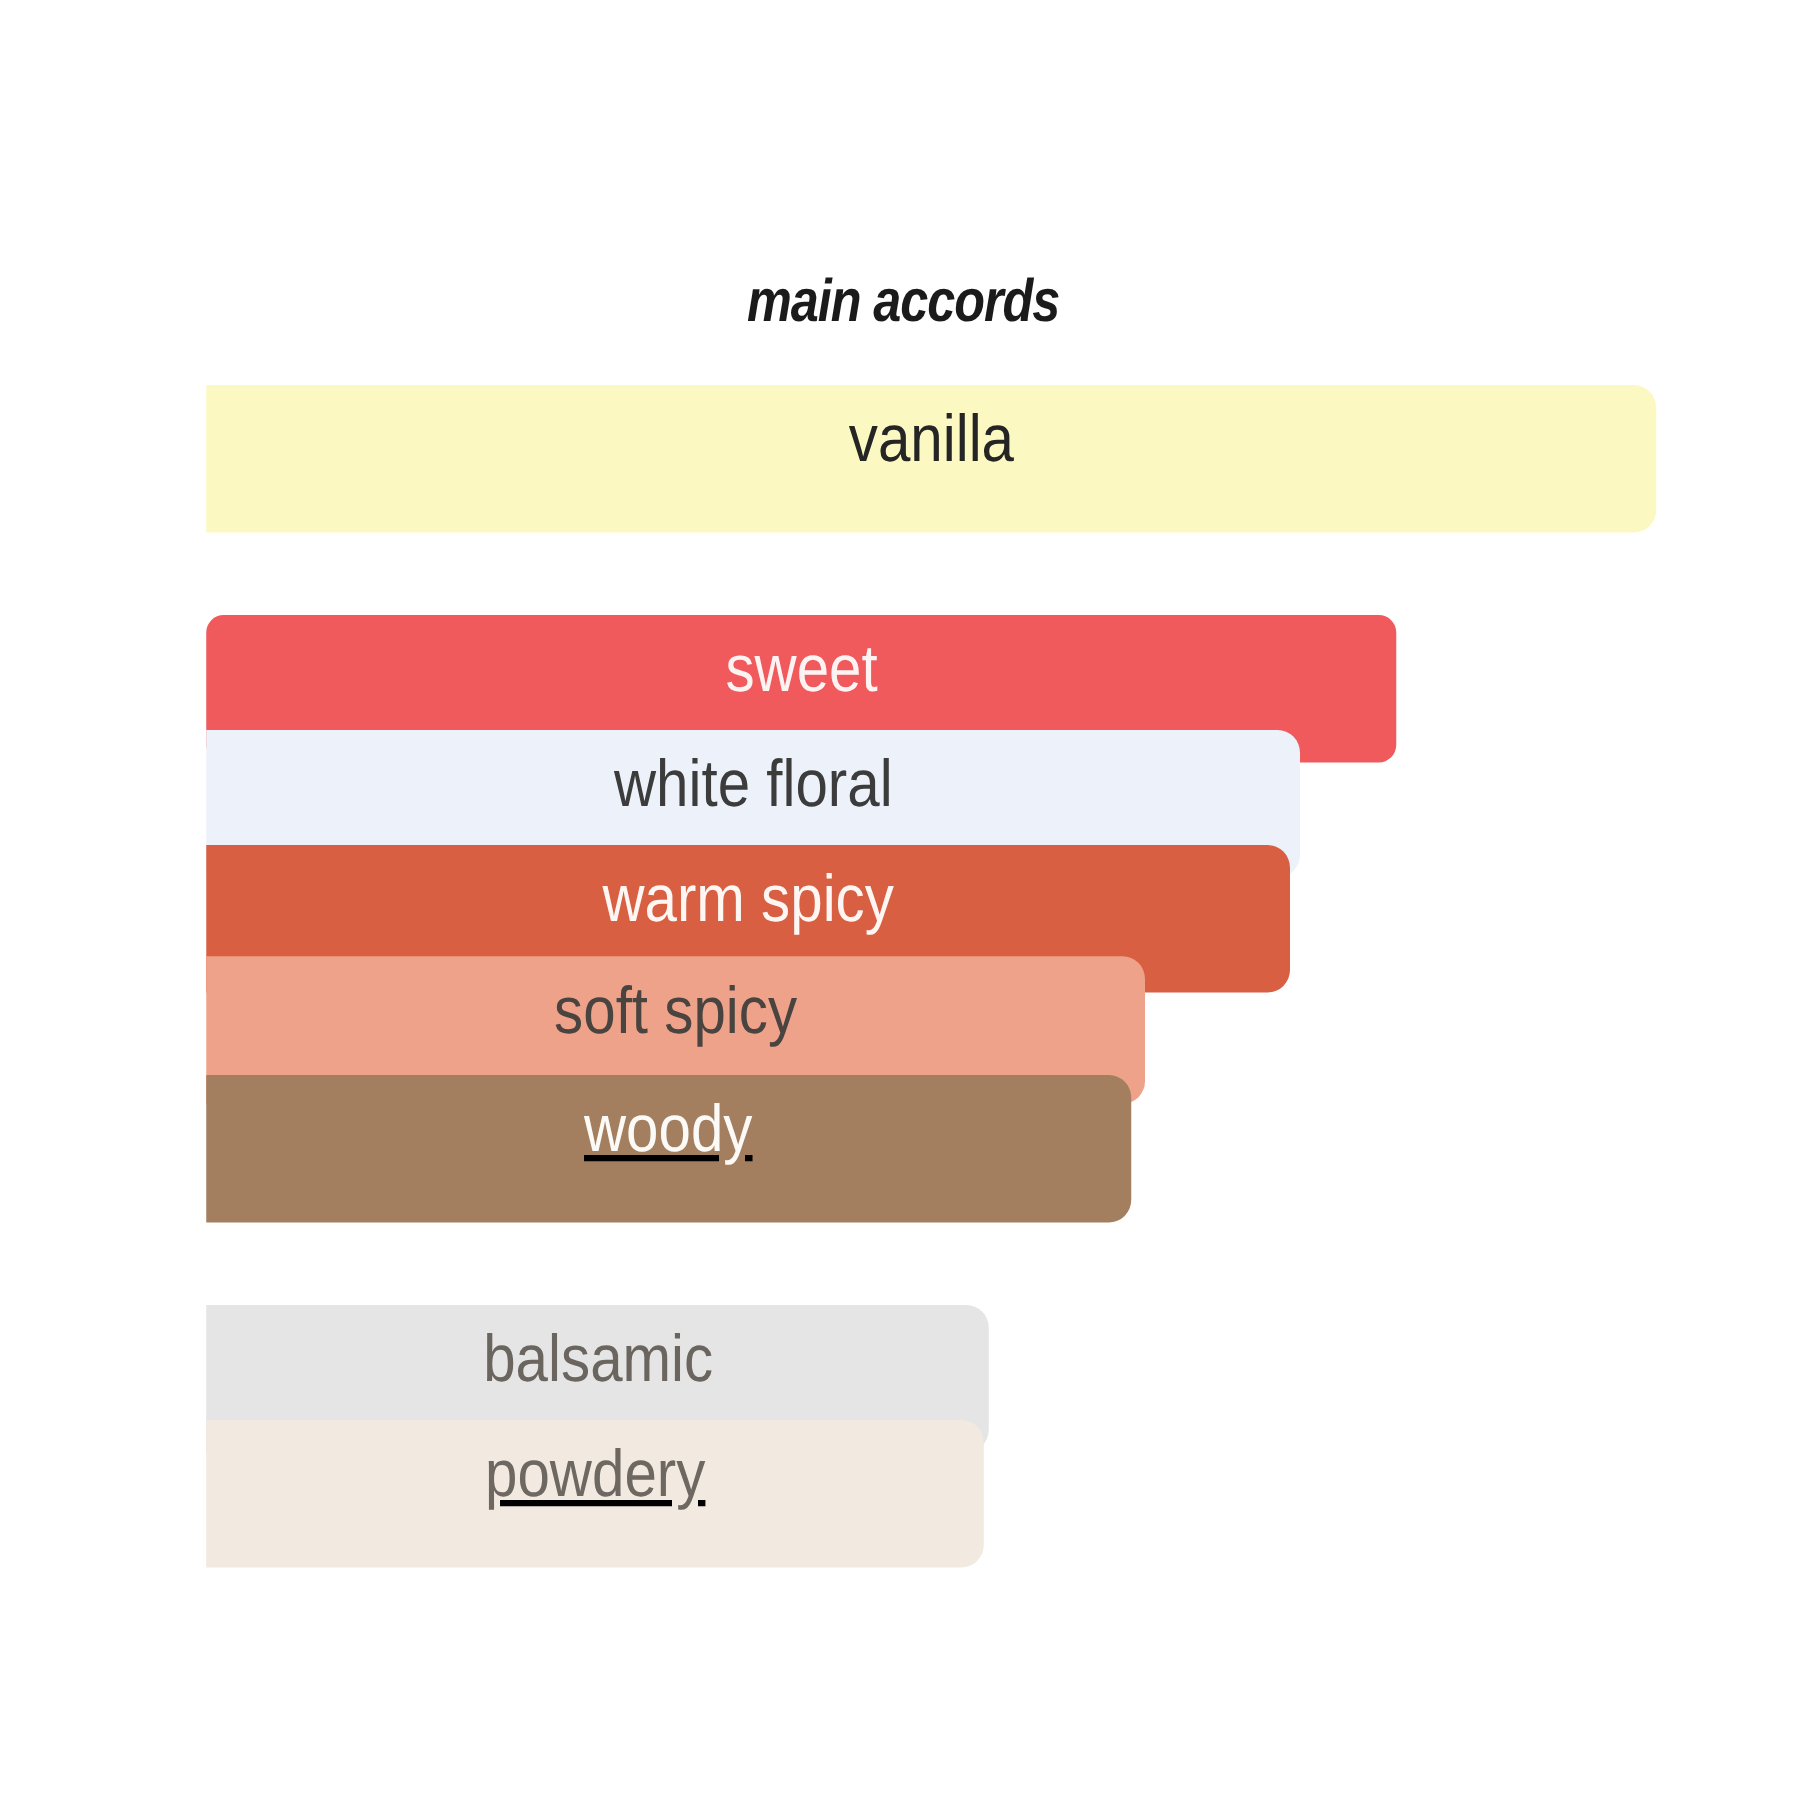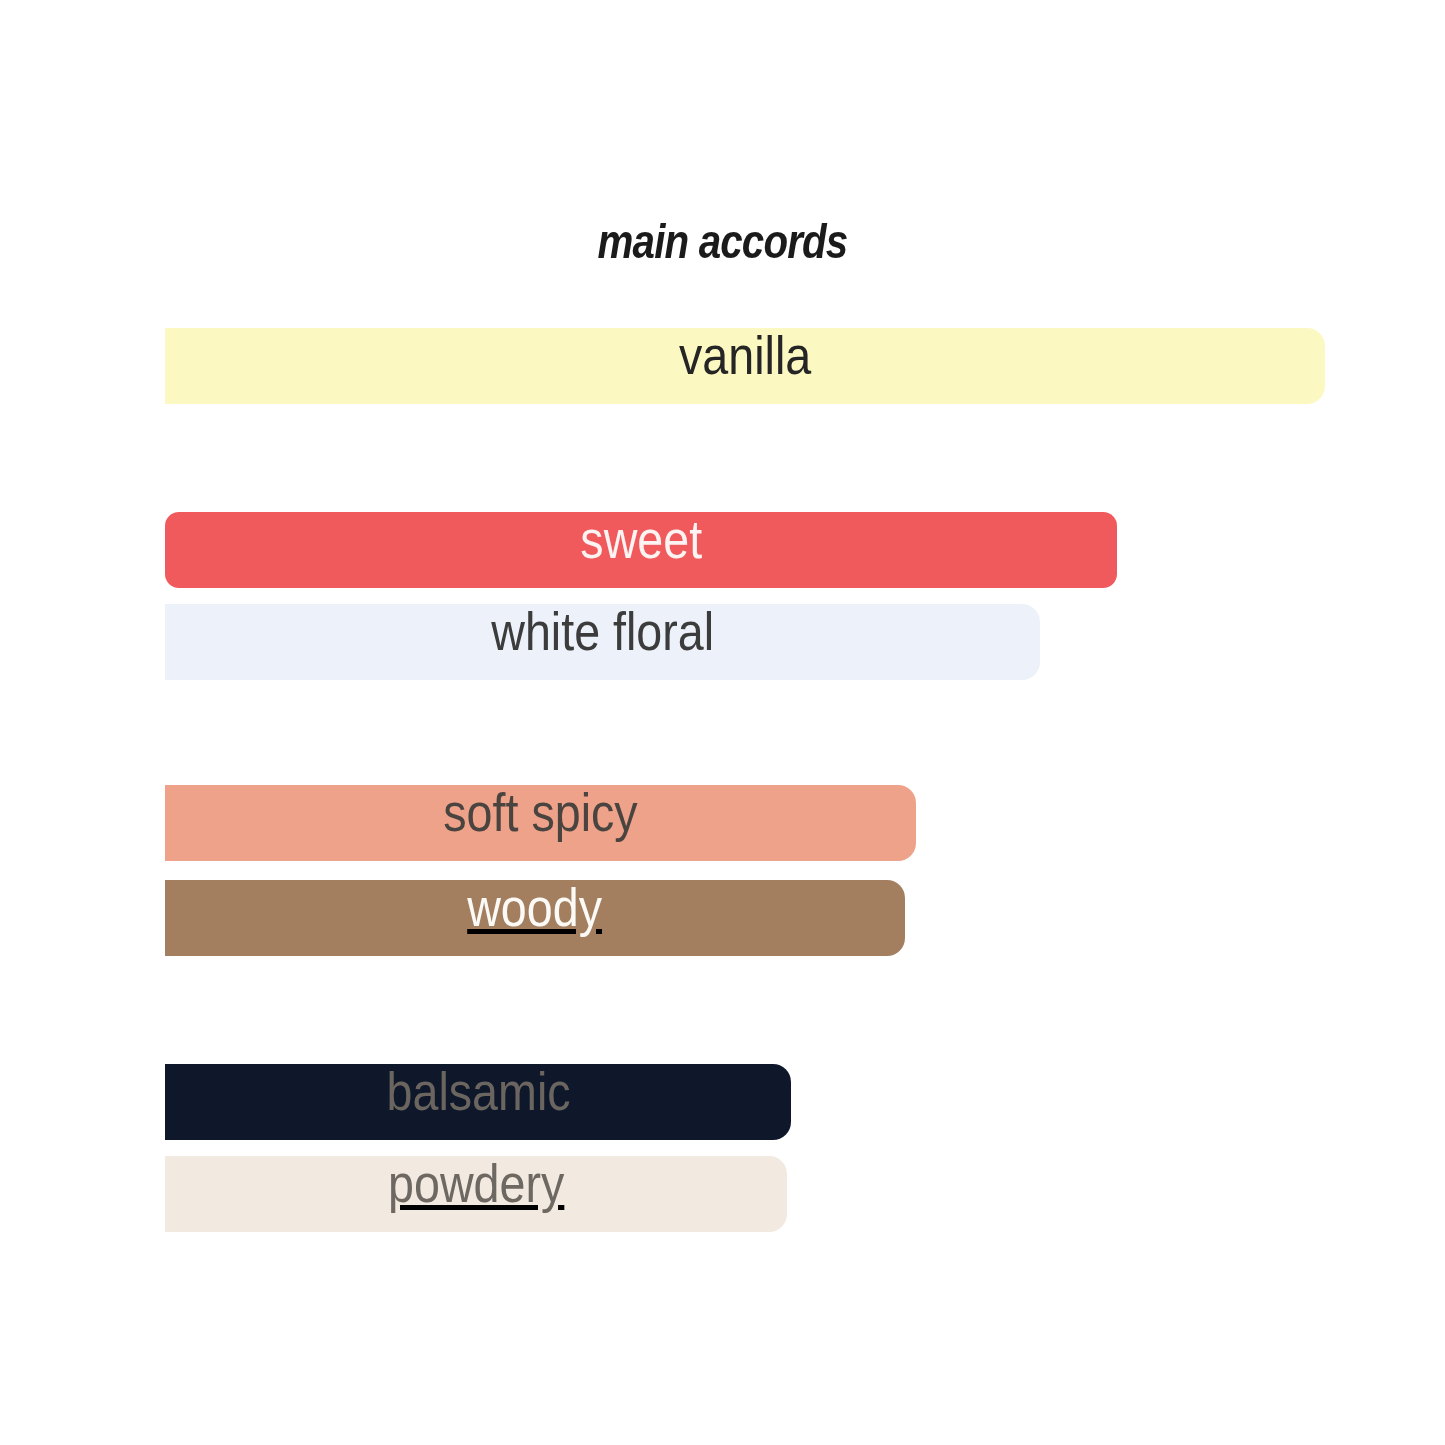--- a/index.html
+++ b/index.html
@@ -40,28 +40,27 @@
   #accord-bars {
     position: absolute;
     left: 165px;
     top: 308px;
     width: 1160px;
     height: 920px;
   }
   .accord-bar {
     position: absolute;
     left: 0;
-    height: 76px;
+    height: 118px;
     border-top-right-radius: 18px;
     border-bottom-right-radius: 18px;
     box-sizing: border-box;
     display: flex;
-    align-items: flex-end;
+    align-items: flex-start;
     justify-content: center;
-    margin-top: 20px;
   }
   .accord-label {
     font-family: "Liberation Sans", sans-serif;
     font-weight: 400;
     font-size: 53px;
     line-height: 92px;
     letter-spacing: 0px;
     white-space: nowrap;
     transform: scaleX(0.88);
     transform-origin: 50% 50%;
@@ -79,27 +78,30 @@
   <div id="accord-bars">
       <div class="accord-bar" style="top: 0px; width: 100%; background: rgb(251, 249, 193);">
         <span class="accord-label" style="color: rgb(37, 37, 37);">vanilla</span>
       </div>
       <div class="accord-bar" style="top: 184px; width: 82.1%; background: rgb(240, 90, 92); border-radius: 14px;">
         <span class="accord-label" style="color: rgb(252, 243, 242);">sweet</span>
       </div>
       <div class="accord-bar" style="top: 276px; width: 75.4%; background: rgb(237, 242, 250);">
         <span class="accord-label" style="color: rgb(60, 60, 60);">white floral</span>
       </div>
+      <div class="accord-bar" style="top: 368px; width: 74.7%; background: rgb(216, 95, 66);">
+        <span class="accord-label" style="color: rgb(253, 246, 242);">warm spicy</span>
+      </div>
       <div class="accord-bar" style="top: 457px; width: 64.7%; background: rgb(238, 162, 137);">
         <span class="accord-label" style="color: rgb(74, 68, 64);">soft spicy</span>
       </div>
       <div class="accord-bar" style="top: 552px; width: 63.8%; background: rgb(163, 127, 95); text-decoration: underline;">
         <span class="accord-label" style="color: rgb(251, 250, 247);">woody</span>
       </div>
-      <div class="accord-bar" style="top: 736px; width: 54%; background: #0f172a;">
+      <div class="accord-bar" style="top: 736px; width: 54%; background: #e5e5e5;">
         <span class="accord-label" style="color: rgb(107, 101, 96);">balsamic</span>
       </div>
       <div class="accord-bar" style="top: 828px; width: 53.6%; background: rgb(242, 233, 224); text-decoration: underline;">
         <span class="accord-label" style="color: rgb(110, 104, 98);">powdery</span>
       </div>
     </div>
 
 </div>
 
 </body></html>

